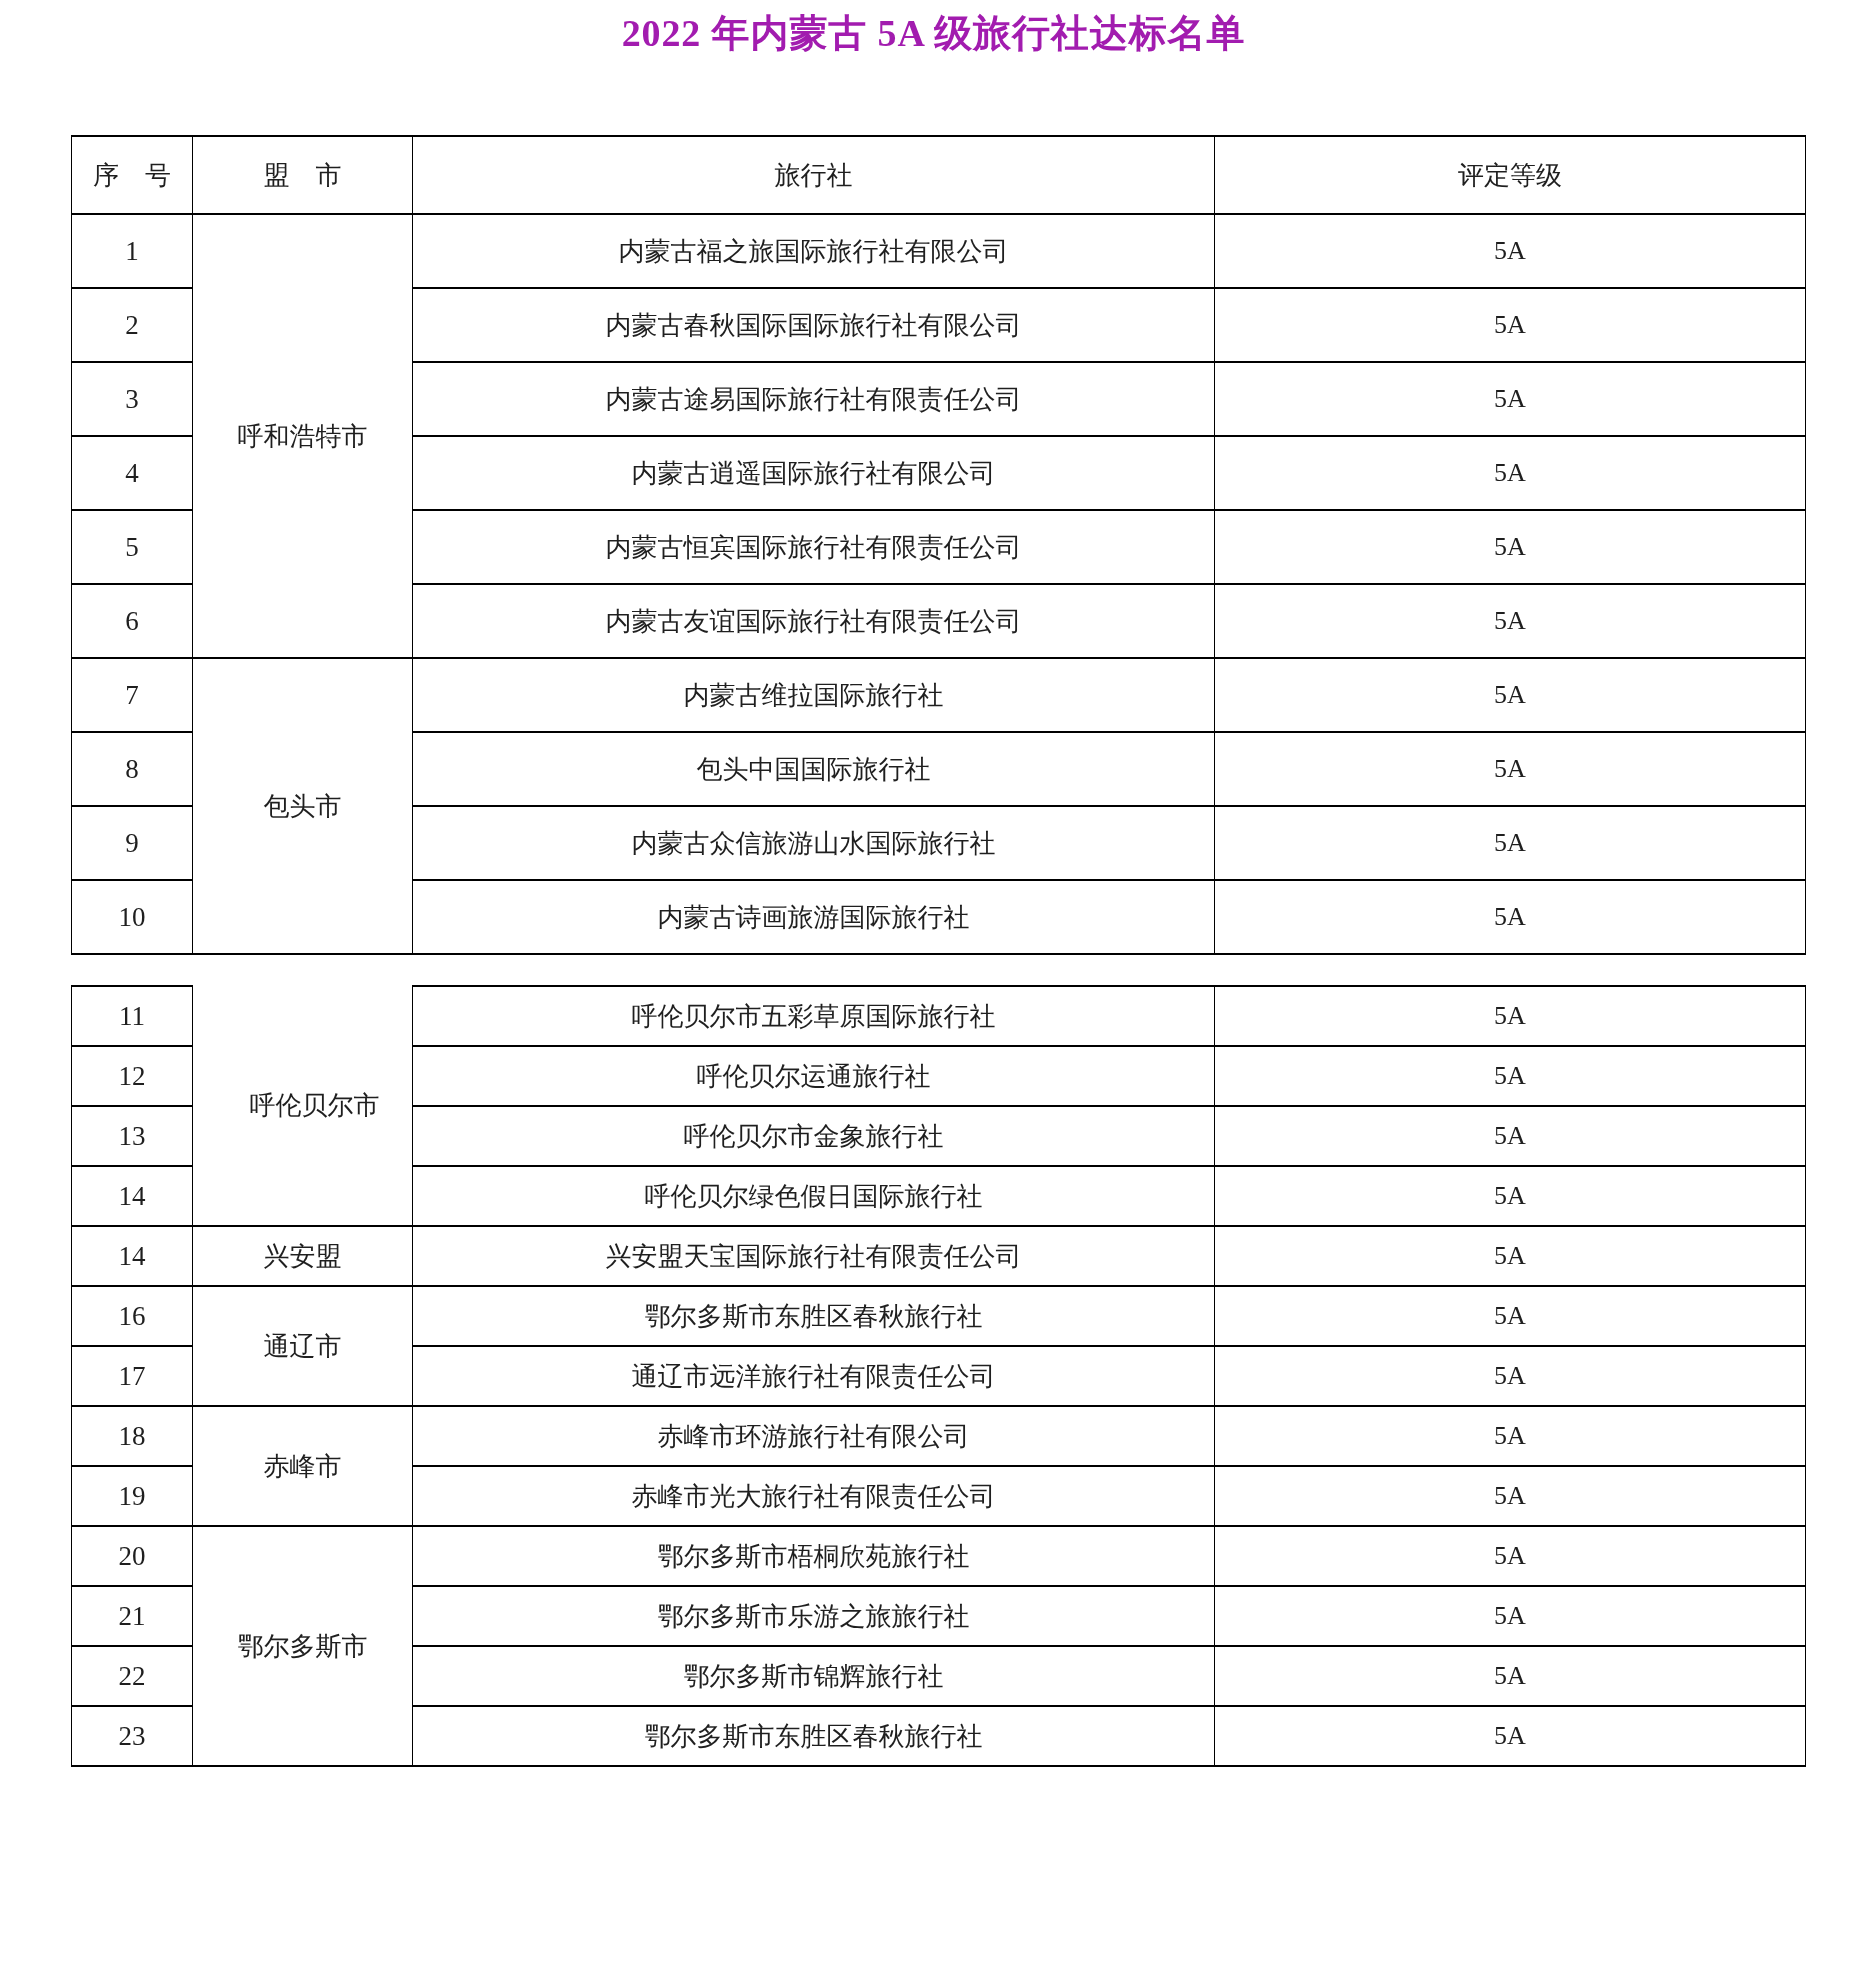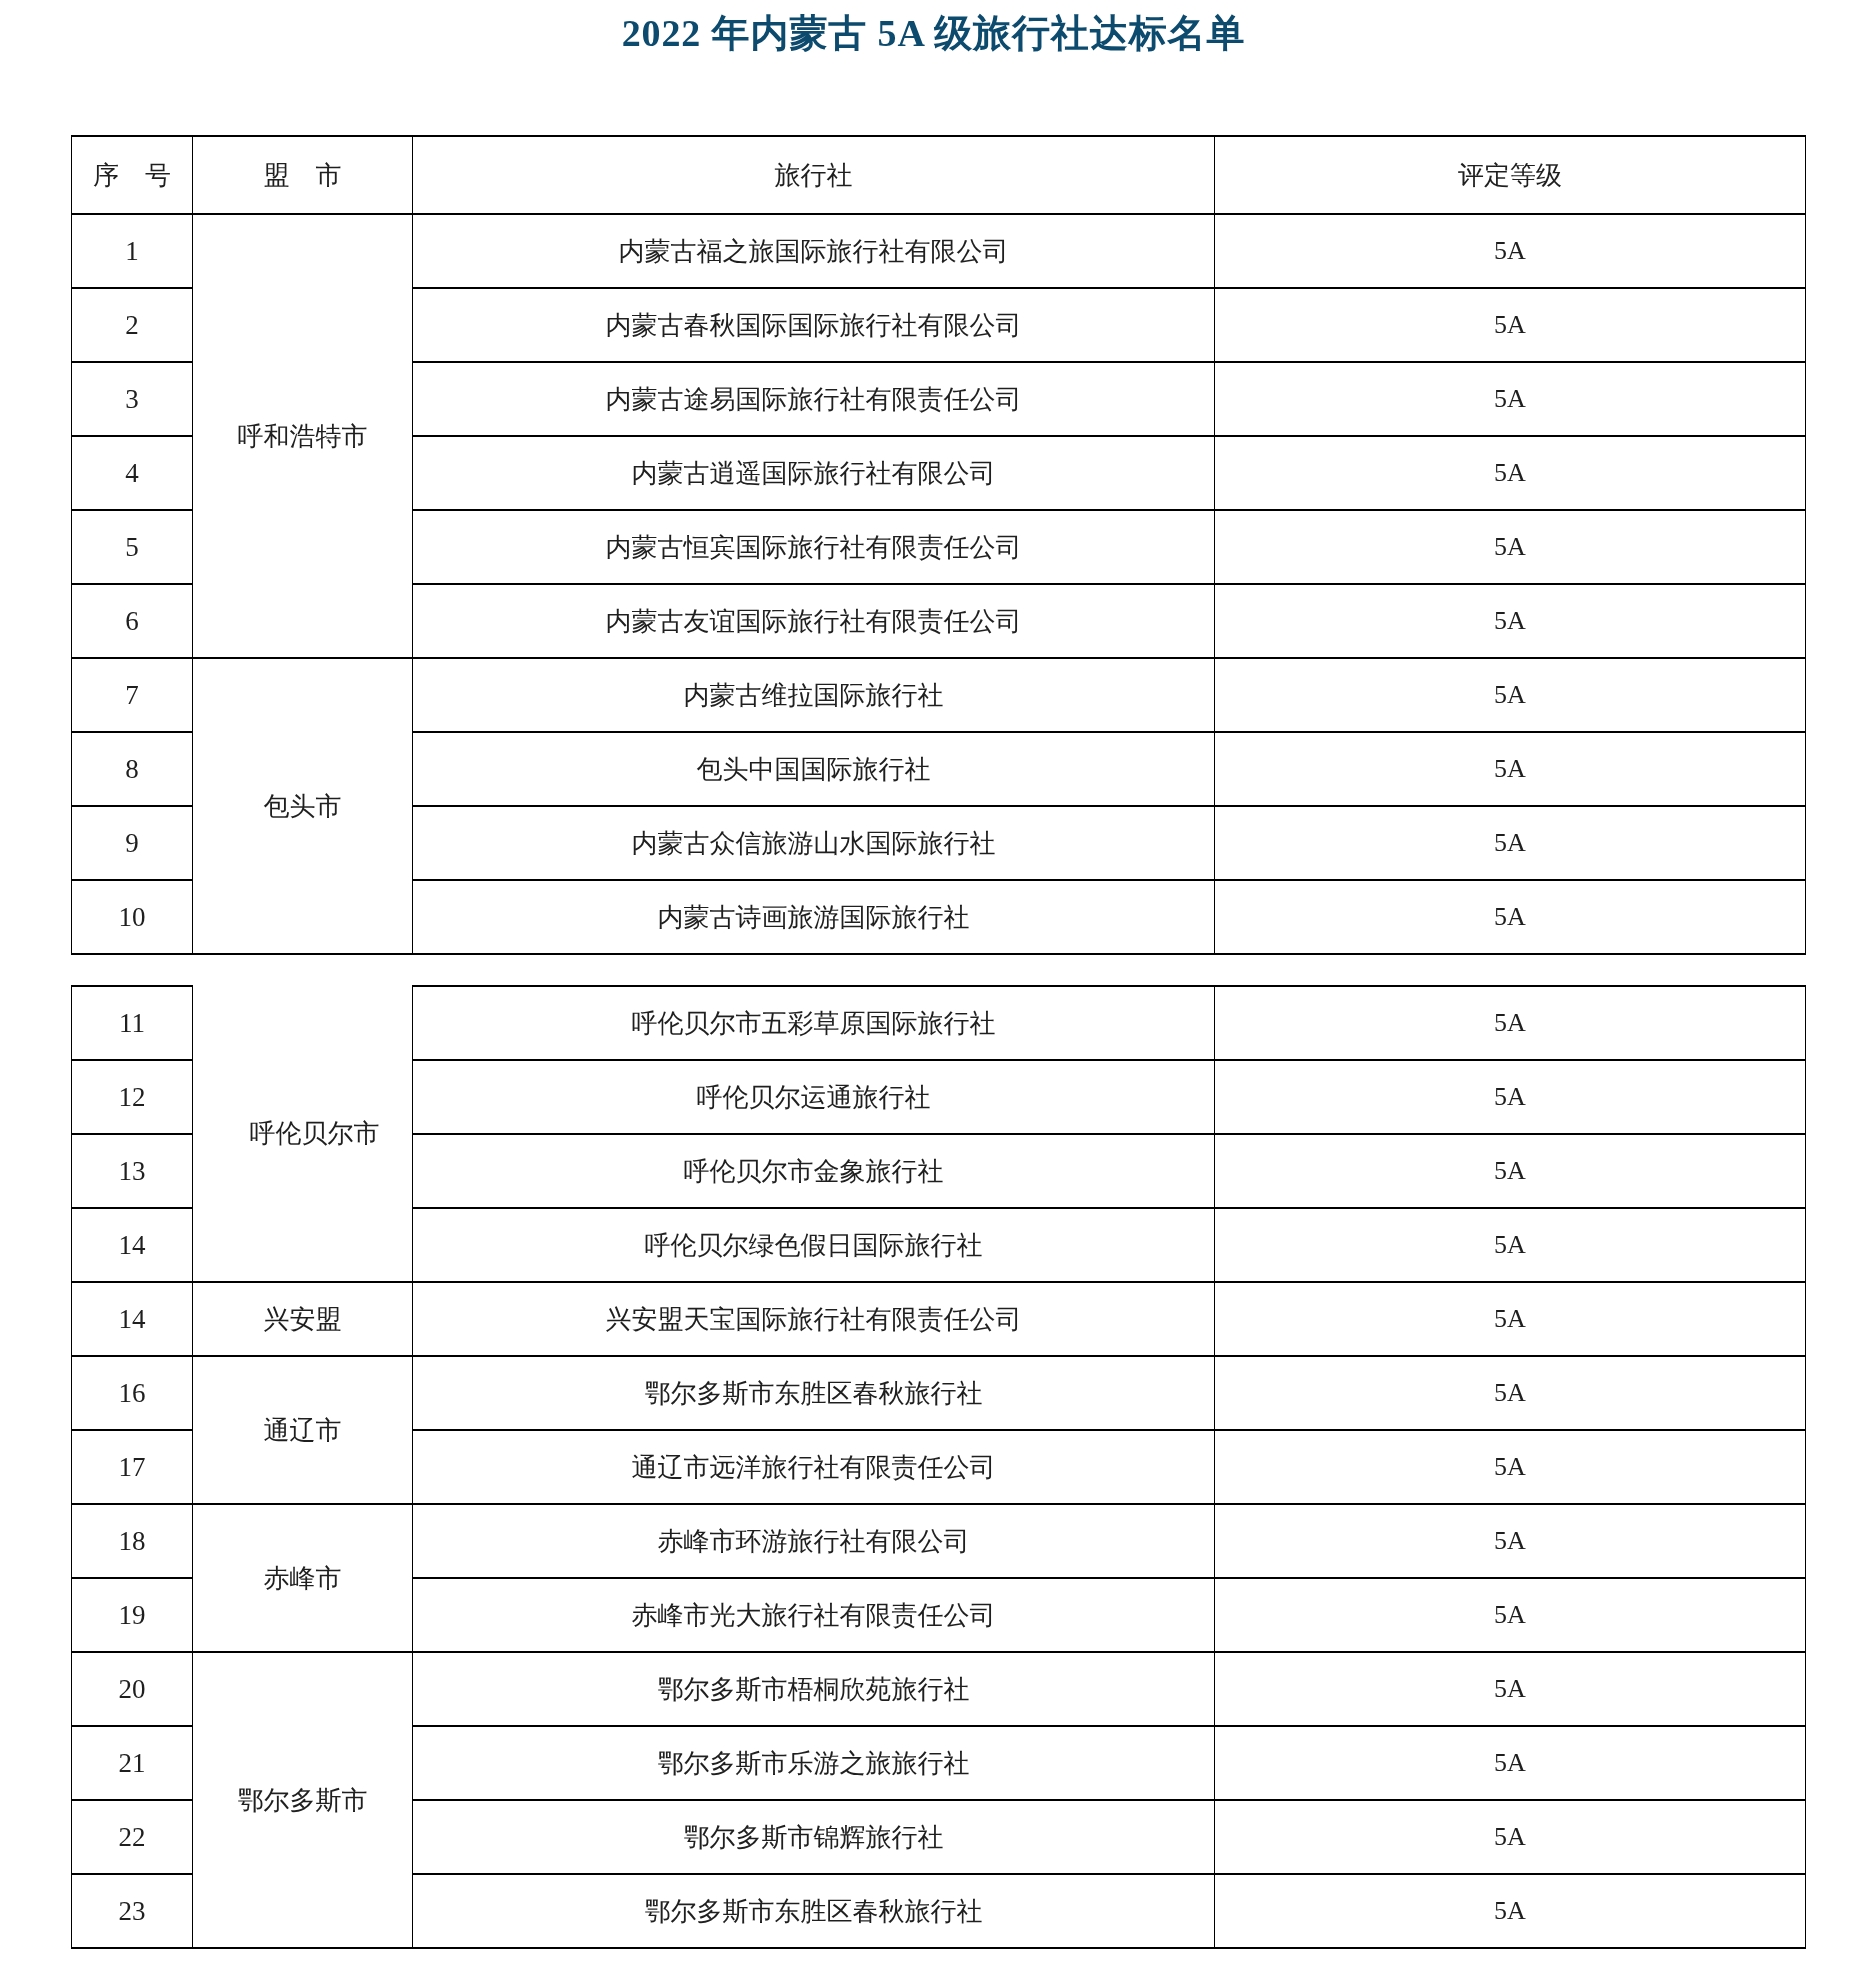--- a/index.html
+++ b/index.html
@@ -16,21 +16,21 @@
   .title {
     position: absolute;
     top: 7.5px;
     left: 0;
     width: 100%;
     margin: 0;
     text-align: center;
     font-size: 38px;
     font-weight: bold;
     letter-spacing: 0.9px;
-    color: #0c4a6e;
+    color: #a21caf;
     white-space: pre;
   }
   table.tbl {
     position: absolute;
     left: 71px;
     border-collapse: collapse;
     table-layout: fixed;
     width: 1734px;
     background: #ffffff;
   }
@@ -44,21 +44,21 @@
     text-align: center;
     vertical-align: middle;
     font-weight: normal;
     font-size: 26px;
     color: #1f1f1f;
     white-space: pre;
     overflow: hidden;
   }
   table.t1 thead tr { height: 78px; }
   table.t1 tbody tr { height: 74px; }
-  table.t2 tbody tr { height: 74px; margin-top: 32px; }
+  table.t2 tbody tr { height: 60px; margin-top: 32px; }
   .tbl td.no-top { border-top: none; padding-left: 24px; }
   .tbl td.cell-serial { font-size: 27px; }
 </style>
 </head>
 <body>
 
 <div class="page">
 
   <h1 class="title">2022 年内蒙古 5A 级旅行社达标名单</h1>
 

